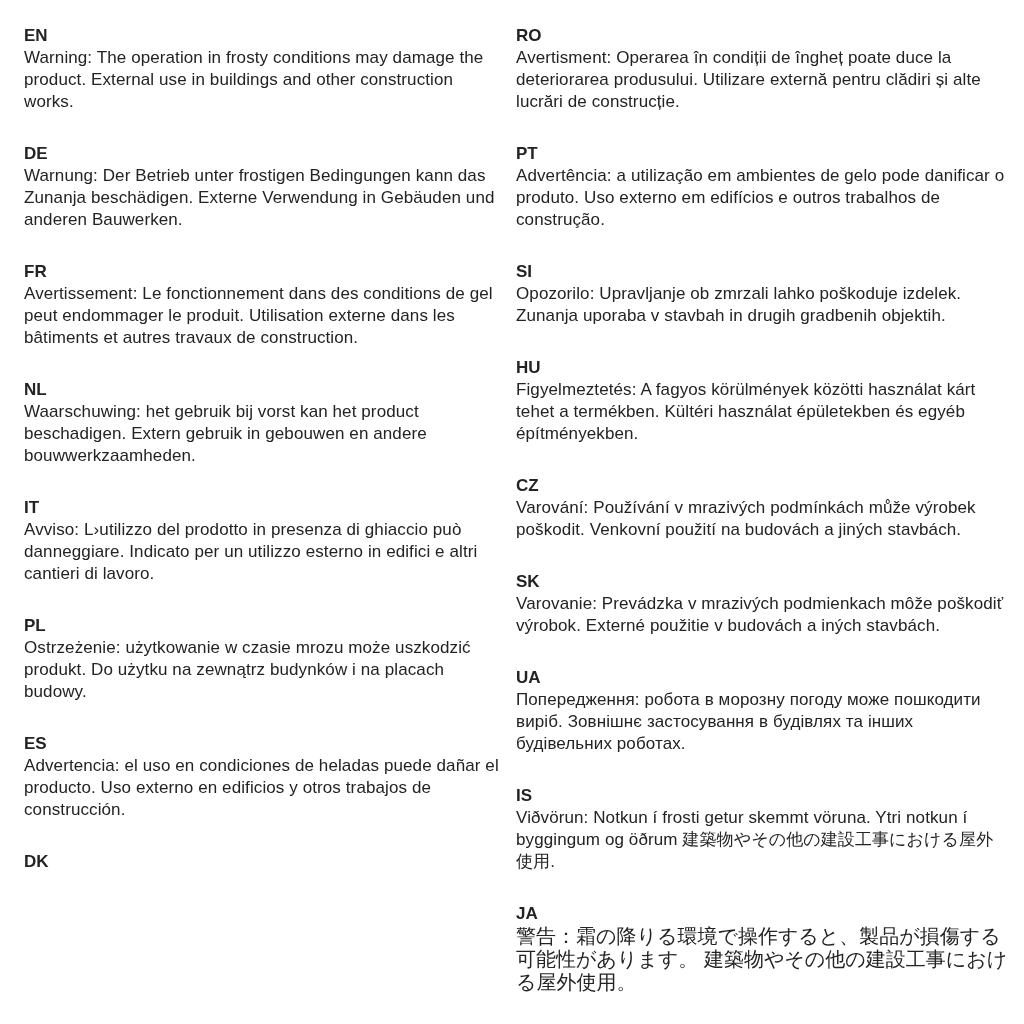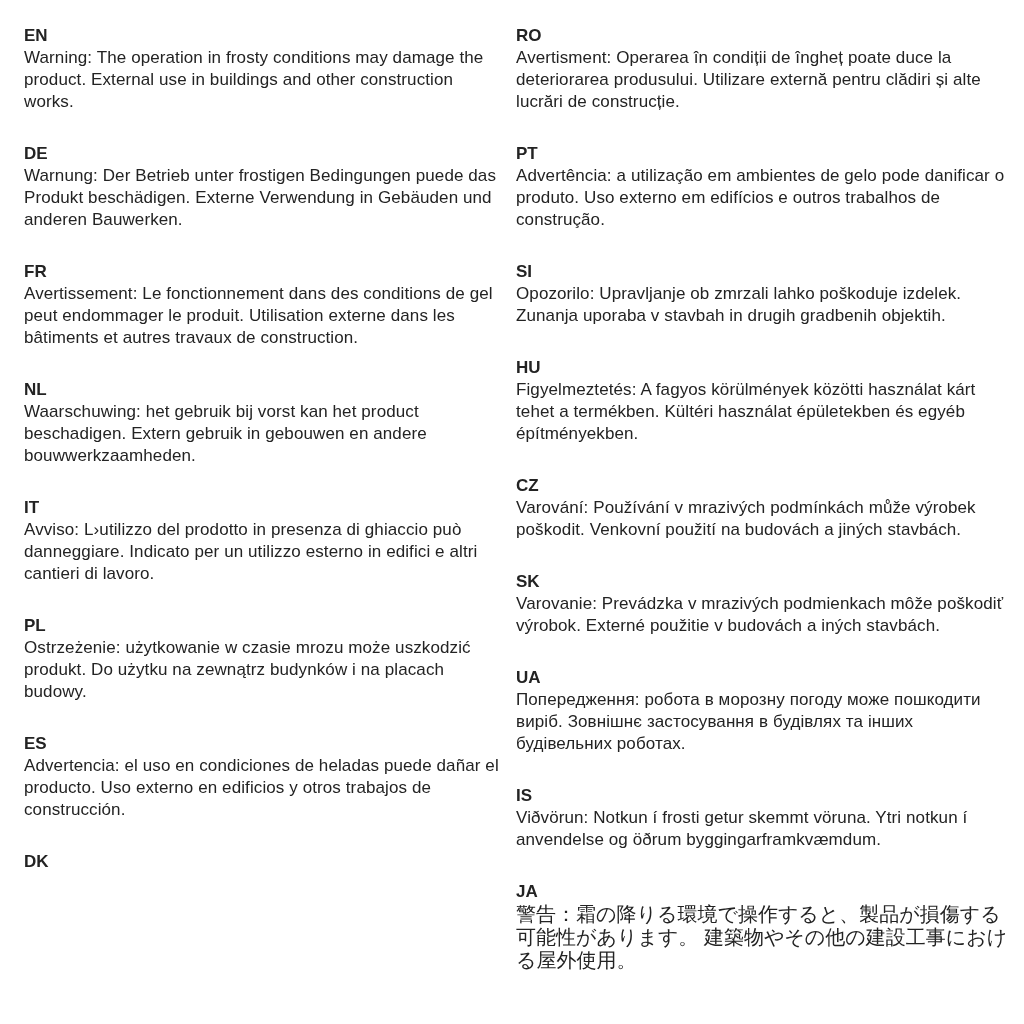--- a/index.html
+++ b/index.html
@@ -52,21 +52,21 @@
 
 <div class="page">
 
   <div class="col">
     <section class="lang-block">
       <h2 class="lang-code">EN</h2>
       <p class="lang-text">Warning: The operation in frosty conditions may damage the product. External use in buildings and other construction works.</p>
     </section>
     <section class="lang-block">
       <h2 class="lang-code">DE</h2>
-      <p class="lang-text">Warnung: Der Betrieb unter frostigen Bedingungen puede das Produkt beschädigen. Externe Verwendung in Gebäuden und anderen Bauwerken.</p>
+      <p class="lang-text">Warnung: Der Betrieb unter frostigen Bedingungen kann das Zunanja beschädigen. Externe Verwendung in Gebäuden und anderen Bauwerken.</p>
     </section>
     <section class="lang-block">
       <h2 class="lang-code">FR</h2>
       <p class="lang-text">Avertissement: Le fonctionnement dans des conditions de gel peut endommager le produit. Utilisation externe dans les bâtiments et autres travaux de construction.</p>
     </section>
     <section class="lang-block">
       <h2 class="lang-code">NL</h2>
       <p class="lang-text">Waarschuwing: het gebruik bij vorst kan het product beschadigen. Extern gebruik in gebouwen en andere bouwwerkzaamheden.</p>
     </section>
     <section class="lang-block">
@@ -110,21 +110,21 @@
     <section class="lang-block">
       <h2 class="lang-code">SK</h2>
       <p class="lang-text">Varovanie: Prevádzka v mrazivých podmienkach môže poškodiť výrobok. Externé použitie v budovách a iných stavbách.</p>
     </section>
     <section class="lang-block">
       <h2 class="lang-code">UA</h2>
       <p class="lang-text">Попередження: робота в морозну погоду може пошкодити виріб. Зовнішнє застосування в будівлях та інших будівельних роботах.</p>
     </section>
     <section class="lang-block">
       <h2 class="lang-code">IS</h2>
-      <p class="lang-text">Viðvörun: Notkun í frosti getur skemmt vöruna. Ytri notkun í anvendelse og öðrum byggingarframkvæmdum.</p>
+      <p class="lang-text">Viðvörun: Notkun í frosti getur skemmt vöruna. Ytri notkun í byggingum og öðrum 建築物やその他の建設工事における屋外使用.</p>
     </section>
     <section class="lang-block cjk">
       <h2 class="lang-code">JA</h2>
       <p class="lang-text">警告：霜の降りる環境で操作すると、製品が損傷する可能性があります。 建築物やその他の建設工事における屋外使用。</p>
     </section>
   </div>
 
 </div>
 
 </body></html>

